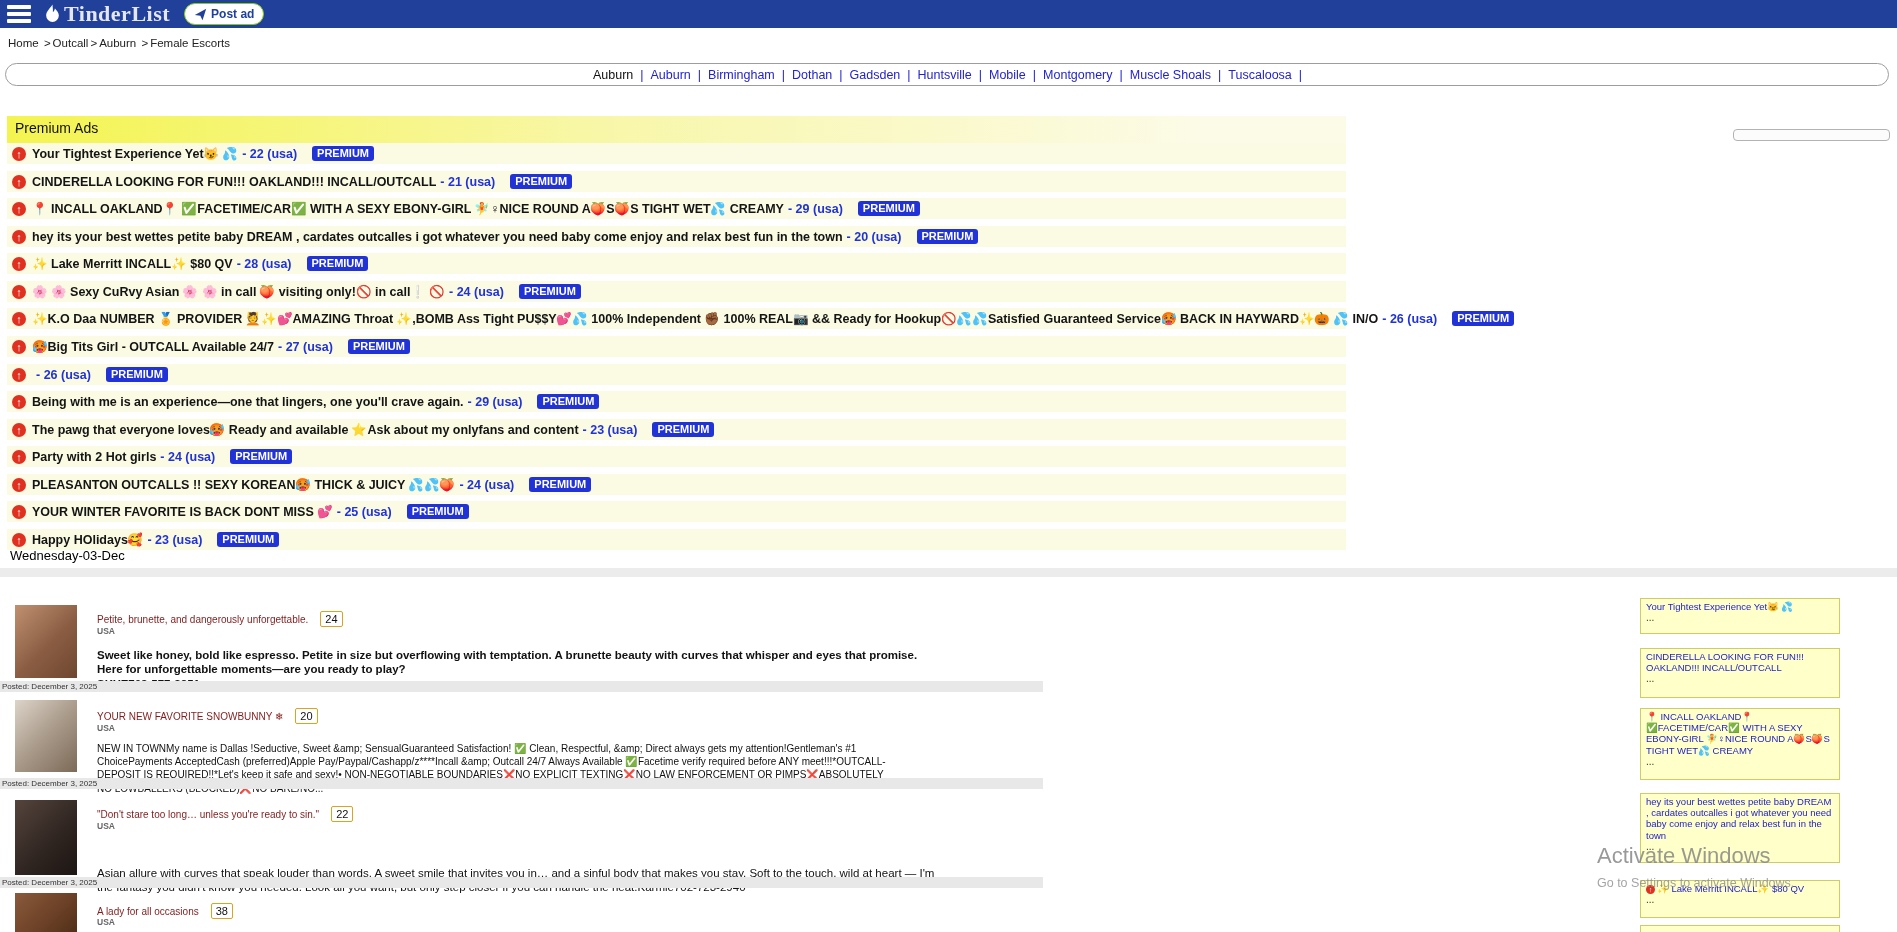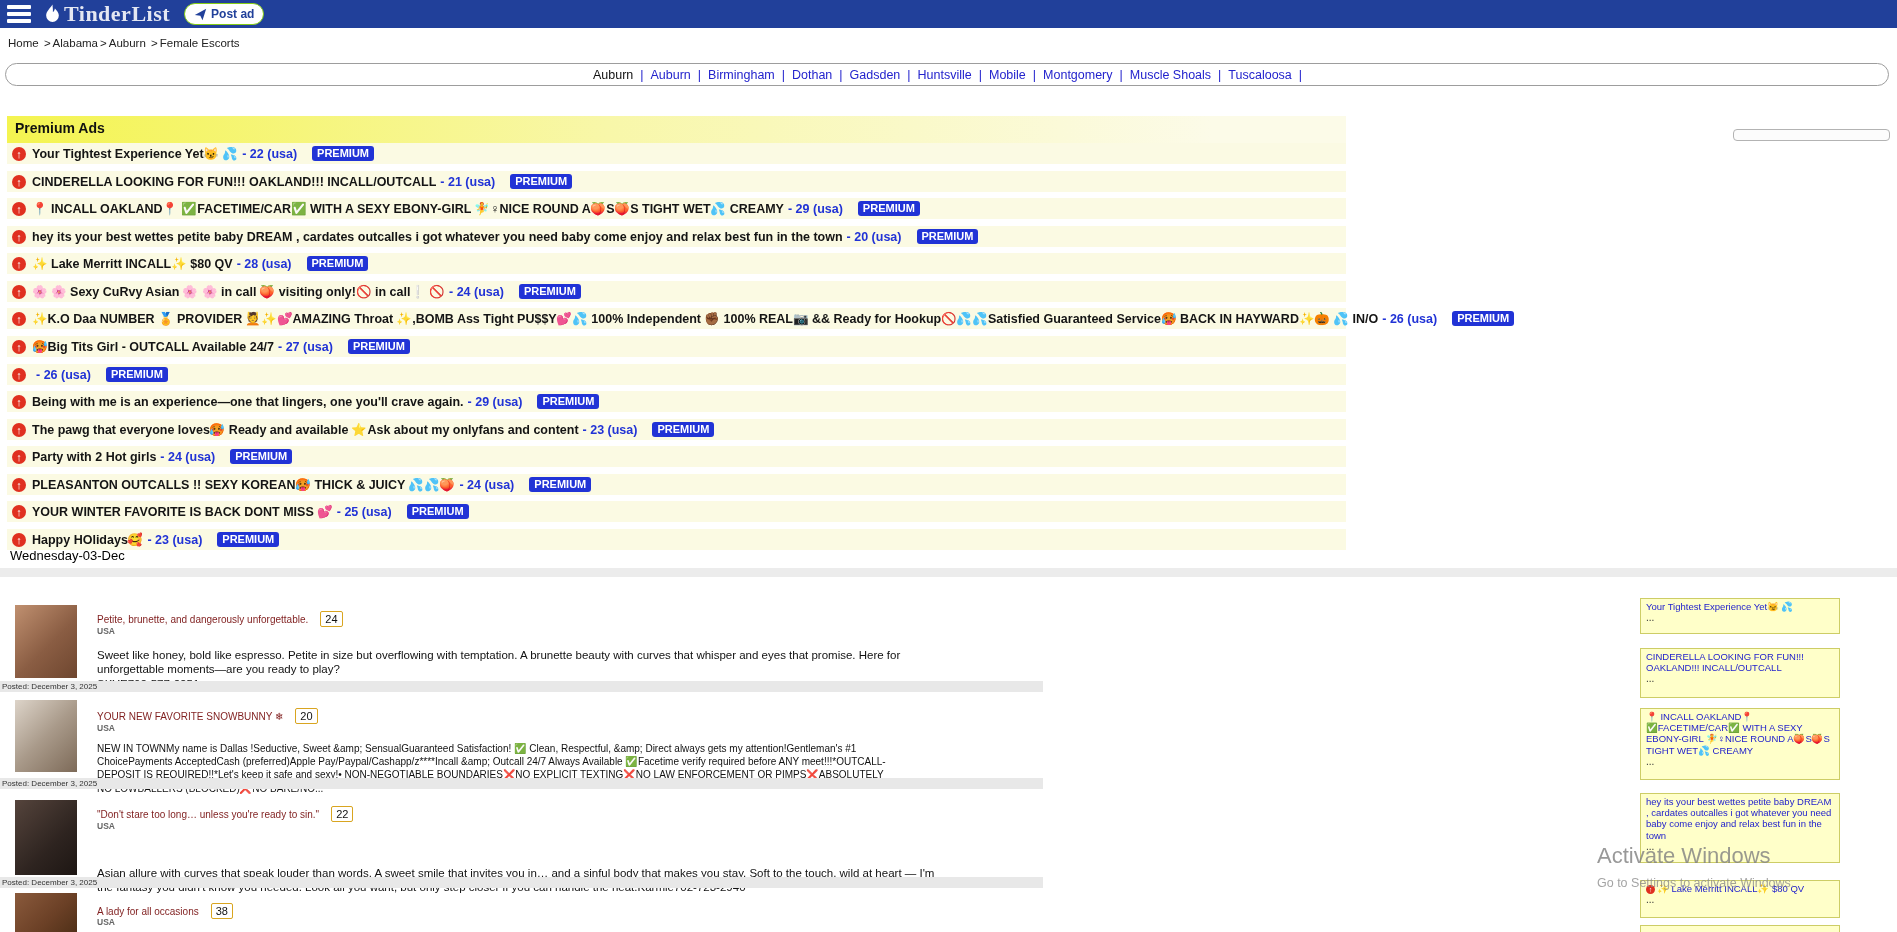--- a/index.html
+++ b/index.html
@@ -34,21 +34,21 @@
   .citybox a.current{color:#111;}
   .citybox .pipe{color:#2323cd;font-size:12.5px;margin:0 3px;}
 
   
   .adbar{position:absolute;left:1733px;top:129px;width:155px;height:10px;background:#fcfcfc;
          border:1px solid #b3b3b3;border-radius:4px;}
 
   
   .pheader{position:absolute;left:7px;top:116px;width:1331px;height:40px;
            background:linear-gradient(to right,#f4f450,#f8f7a9 45%,#fcfbe8 90%);
-           font-size:14px;font-weight:bold;color:#111;line-height:24px;padding-left:8px;}
+           font-size:14px;font-weight:normal;color:#111;line-height:24px;padding-left:8px;}
   .prow{position:absolute;left:7px;width:1339px;height:21px;background:#fbfae3;
         display:flex;align-items:center;white-space:nowrap;cursor:pointer;}
   .upicon{width:14px;height:14px;border-radius:50%;background:#e03020;color:#fff;
           font-size:11px;font-weight:bold;line-height:14px;text-align:center;
           margin:0 6px 0 5px;flex:0 0 auto;}
   .ptitle{font-size:12.5px;font-weight:bold;color:#141414;}
   .pmeta{font-size:12.5px;font-weight:bold;color:#2133d6;margin-left:4px;}
   .pbadge{background:#2133d6;color:#fff;font-size:11px;font-weight:bold;border-radius:3px;
           padding:1px 5px 2px 5px;margin-left:15px;}
 
@@ -104,21 +104,21 @@
       <span class="brandtxt">TinderList</span>
     </div>
     <div class="postad">
       <svg width="13" height="13" viewBox="0 0 16 16">
         <path fill="#21409a" d="M1 8.5 15 1 10.5 15 7.8 9.6 1 8.5z"></path>
       </svg>
       <span>Post ad</span>
     </div>
   </div>
 
-  <div class="crumbs" id="crumbs"><a>Home</a><span class="sep"> &gt;</span><a>Alabama</a><span class="sep">&gt;</span><a>Auburn</a><span class="sep"> &gt;</span><a>Female Escorts</a></div>
+  <div class="crumbs" id="crumbs"><a>Home</a><span class="sep"> &gt;</span><a>Outcall</a><span class="sep">&gt;</span><a>Auburn</a><span class="sep"> &gt;</span><a>Female Escorts</a></div>
 
   <div class="citybox" id="city-nav">
       <a class="current">Auburn</a>
       <span class="pipe">|</span>
       <a>Auburn</a>
       <span class="pipe">|</span>
       <a>Birmingham</a>
       <span class="pipe">|</span>
       <a>Dothan</a>
       <span class="pipe">|</span>
@@ -234,21 +234,21 @@
   <div class="grayband"></div>
   <div class="dateheader">Wednesday-03-Dec</div>
 
   <div id="listings">
       <div class="thumb t0" style="top: 605px; height: 73px;"></div>
       <div class="lrow" style="top: 611px;">
         <a class="ltitle">Petite, brunette, and dangerously unforgettable.</a>
         <span class="agebadge">24</span>
       </div>
       <div class="lusa" style="top: 626px;">USA</div>
-      <div class="ldesc" style="top: 648px;">
+      <div class="ldesc" style="top: 648px; font-weight: bold;">
         <div>Sweet like honey, bold like espresso. Petite in size but overflowing with temptation. A brunette beauty with curves that whisper and eyes that promise. Here for unforgettable moments—are you ready to play?</div>
         <div>SKYE702-577-2251</div>
       </div>
       <div class="strip" style="top: 681px;">
         <span>Posted: December 3, 2025</span>
       </div>
       <div class="thumb t1" style="top: 700px; height: 72px;"></div>
       <div class="lrow" style="top: 708px;">
         <a class="ltitle">YOUR NEW FAVORITE SNOWBUNNY ❄</a>
         <span class="agebadge">20</span>

